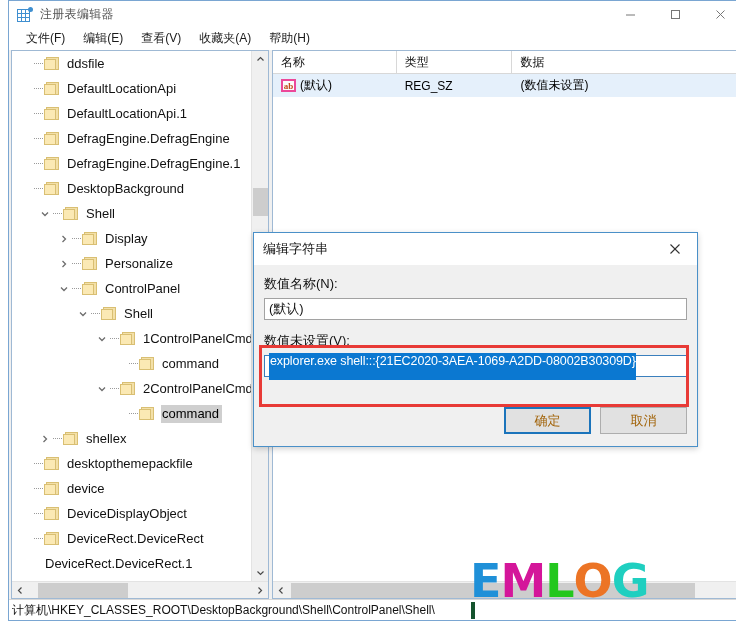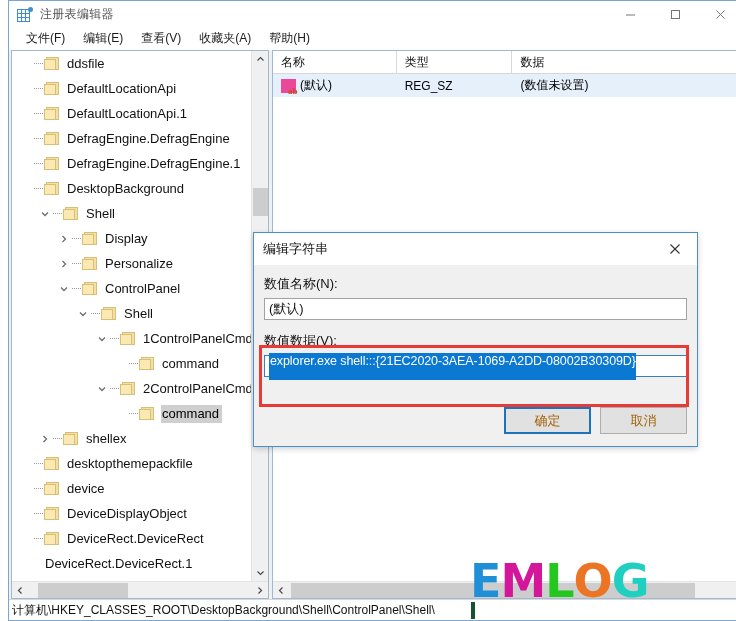--- a/index.html
+++ b/index.html
@@ -246,21 +246,21 @@
     display: flex;
     align-items: center;
     padding-left: 8px;
     box-sizing: border-box;
     height: 23px;
     white-space: nowrap;
   }
   .ab-icon {
     width: 15px; height: 13px;
     background: #fbfbfb;
-    border: 7px solid #ec4899;
+    border: 2px solid #ec4899;
     box-sizing: border-box;
     margin-right: 4px;
     font-size: 9px;
     font-weight: bold;
     color: #c24a1c;
     line-height: 11px;
     text-align: center;
     font-family: "Liberation Serif", serif;
     flex: none;
   }
@@ -794,21 +794,21 @@
         </svg>
     </div>
   </div>
 
   <div class="dlg-body">
     <div class="dlg-label">数值名称(N):</div>
     <div class="dlg-input">
       <span>(默认)</span>
     </div>
 
-    <div class="dlg-label" style="margin-top:12px">数值数据(V):</div>
+    <div class="dlg-label" style="margin-top:12px">数值未设置(V):</div>
     <div class="dlg-input sel">
       <span class="sel-text">explorer.exe shell:::{21EC2020-3AEA-1069-A2DD-08002B30309D}</span>
     </div>
   </div>
 
   <div class="redbox" style="border-color: rgb(232, 58, 54);"></div>
 
   <div class="dlg-buttons">
     <div class="dlg-btn default">确定</div>
     <div class="dlg-btn">取消</div>

